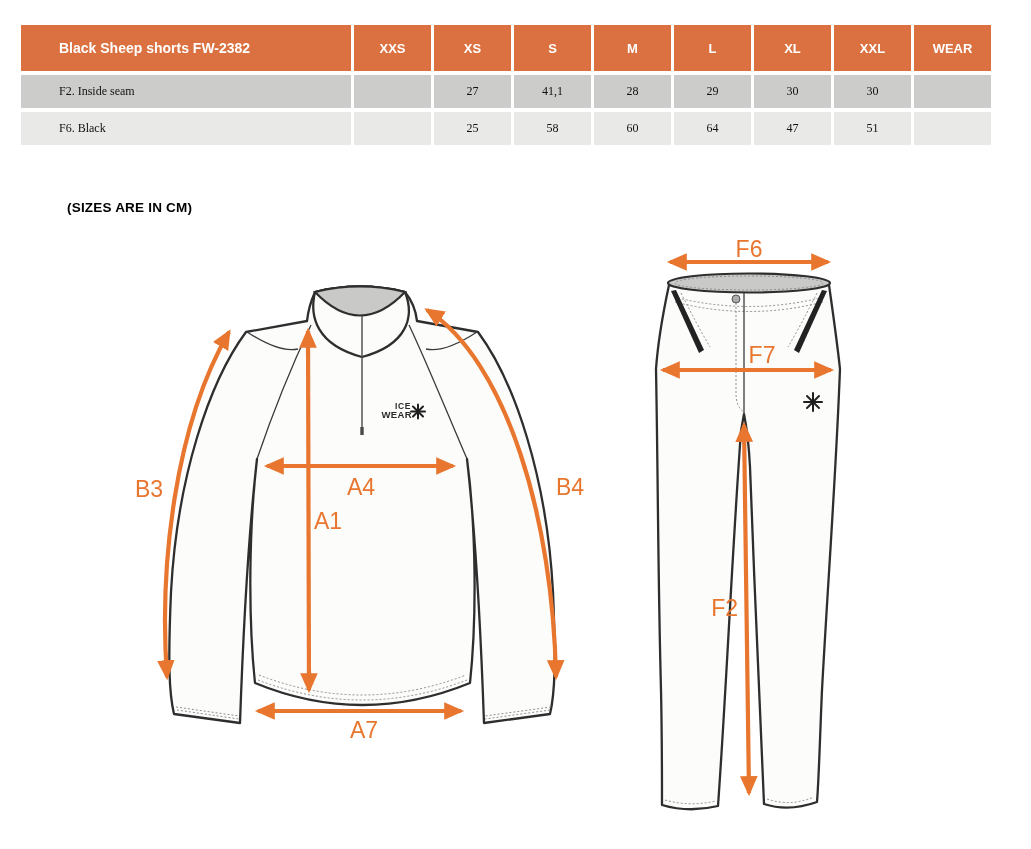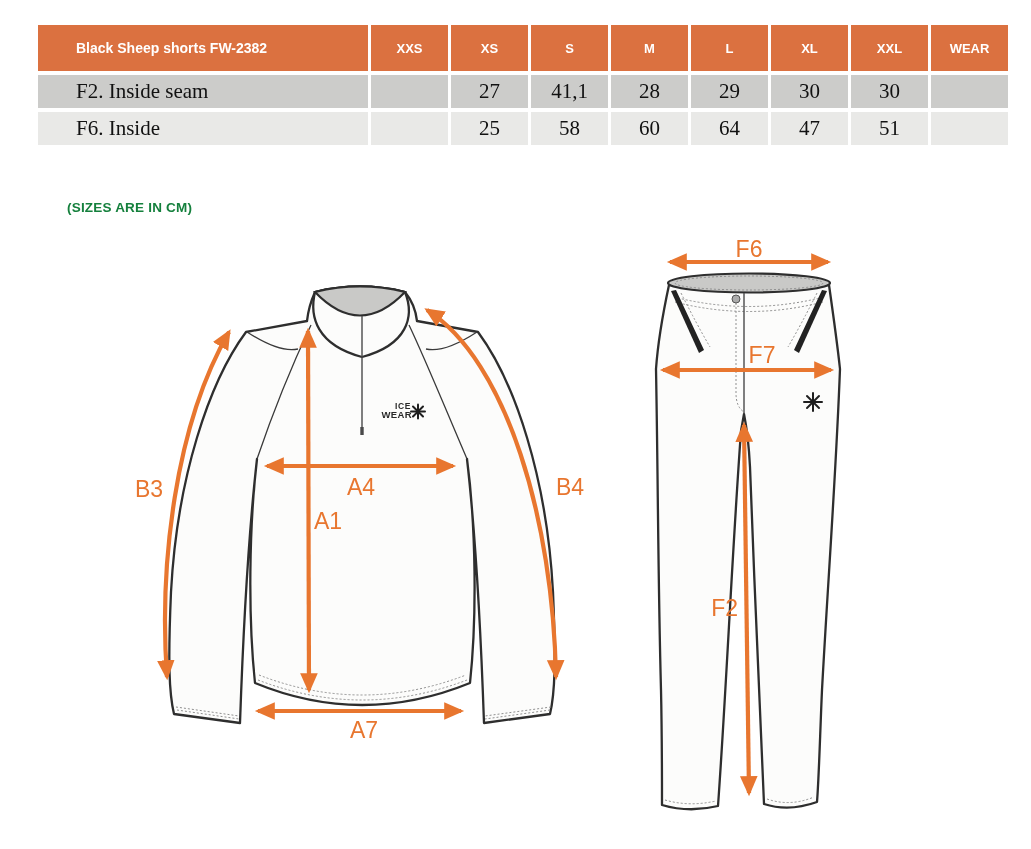--- a/index.html
+++ b/index.html
@@ -2,42 +2,42 @@
 <html><head>
 <meta charset="utf-8">
 <style>
   html,body{margin:0;padding:0;background:#ffffff;}
   body{
     width:1031px;height:849px;position:relative;overflow:hidden;
     font-family:"Liberation Sans",sans-serif;
   }
   
   table.size-table{
-    position:absolute;left:35px;top:21px;width:976px;
+    position:absolute;left:18px;top:21px;width:976px;
     border-collapse:separate;border-spacing:3px 4px;table-layout:fixed;
   }
   table.size-table th,table.size-table td{padding:0;}
   table.size-table th{
     background:#DB7140;color:#ffffff;height:46px;
     font-size:13px;font-weight:bold;vertical-align:middle;
   }
   table.size-table th.title-cell{
     text-align:left;padding-left:38px;font-size:14px;
   }
   table.size-table td{
-    height:33px;font-family:"Liberation Serif",serif;font-size:21px;color:#111;
+    height:33px;font-family:"Liberation Serif",serif;font-size:12px;color:#111;
     text-align:center;vertical-align:middle;
   }
   table.size-table tr.row-dark td{background:#CCCCCA;}
   table.size-table tr.row-light td{background:#E9E9E7;}
   table.size-table td.row-label{text-align:left;padding-left:38px;}
   
   .cm-note{
     position:absolute;left:67px;top:200px;
-    color:#15803d;font-size:13.5px;font-weight:600;letter-spacing:.2px;
+    color:#000000;font-size:13.5px;font-weight:600;letter-spacing:.2px;
   }
   
   svg{position:absolute;overflow:visible;}
   svg#top-diagram{left:115px;top:265px;}
   svg#pants-diagram{left:628px;top:235px;}
   .outline{fill:#FCFCFB;stroke:#2E2E2E;stroke-width:2.3;stroke-linejoin:round;}
   .seam{fill:none;stroke:#3A3A3A;stroke-width:1.3;}
   .stitch{fill:none;stroke:#8F8F8F;stroke-width:1;stroke-dasharray:2 2;}
   .grayfill{fill:#C9C9C7;stroke:#2E2E2E;stroke-width:2.2;}
   .arrow{fill:none;stroke:#E8762F;stroke-width:4.2;}
@@ -77,21 +77,21 @@
     <td></td>
     <td>27</td>
     <td>41,1</td>
     <td>28</td>
     <td>29</td>
     <td>30</td>
     <td>30</td>
     <td></td>
   </tr>
   <tr class="row-light">
-    <td class="row-label">F6. Inside</td>
+    <td class="row-label">F6. Black</td>
     <td></td>
     <td>25</td>
     <td>58</td>
     <td>60</td>
     <td>64</td>
     <td>47</td>
     <td>51</td>
     <td></td>
   </tr>
 </tbody>

